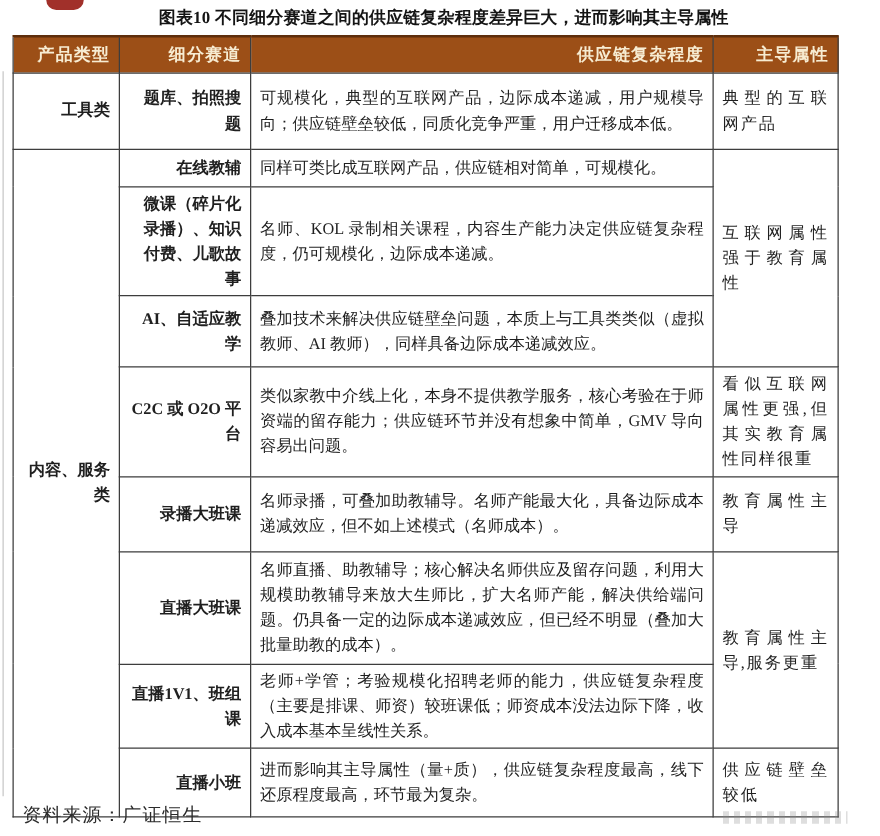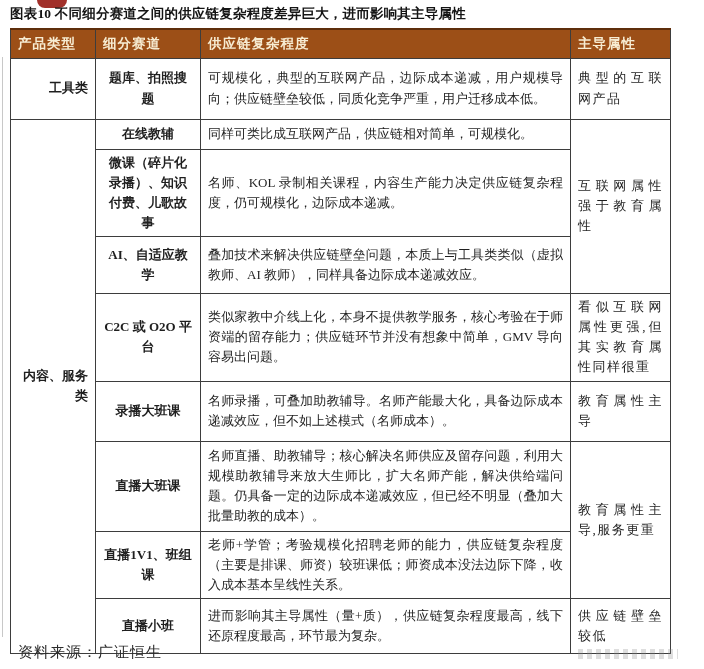--- a/index.html
+++ b/index.html
@@ -10,45 +10,46 @@
     color:#222;
   }
   .logo-arc {
     position:absolute; left:37px; top:0; width:30px; height:8px;
     background:#a1302a; border-radius:0 0 16px 16px;
   }
   .fig-title {
     position:absolute; left:10px; top:5px; width:690px;
     font-size:13.5px; font-weight:bold; color:#141414; letter-spacing:0.2px;
     white-space:nowrap;
+    text-align:center;
   }
   .edge-line {
     position:absolute; left:2px; top:57px; width:1px; height:580px;
     background:#c8c8c8;
   }
   table.main {
     position:absolute; left:10px; top:28px; width:660px;
     border-collapse:collapse; table-layout:fixed;
   }
   table.main col.c1 { width:85px; }
   table.main col.c2 { width:105px; }
   table.main col.c3 { width:370px; }
   table.main col.c4 { width:100px; }
   table.main th, table.main td {
     border:1px solid #3d3d3d; vertical-align:middle;
     padding:3px 7px; box-sizing:border-box;
   }
   table.main th {
     background:#9c4f17; color:#f7ecd2; font-weight:bold;
-    font-size:13.5px; height:29px; text-align:left;
+    font-size:13.5px; height:29px; text-align:right;
     border-top:2px solid #5e2e0c; letter-spacing:1px;
   }
   table.main td { font-size:13px; line-height:1.55; color:#1f1f1f; }
   td.cat  { text-align:right; font-weight:bold; }
-  td.seg  { text-align:center; font-weight:bold; }
+  td.seg  { text-align:right; font-weight:bold; }
   td.comp { text-align:justify; }
   td.attr { text-align:justify; letter-spacing:1.5px; }
   .source {
     position:absolute; left:18px; top:643px;
     font-size:15px; color:#2b2b2b; letter-spacing:1px;
   }
   .watermark {
     position:absolute; left:578px; top:649px; width:100px; height:10px;
     opacity:0.28; filter:blur(0.6px);
     background:repeating-linear-gradient(90deg,#8a8a8a 0 5px,transparent 5px 9px);

